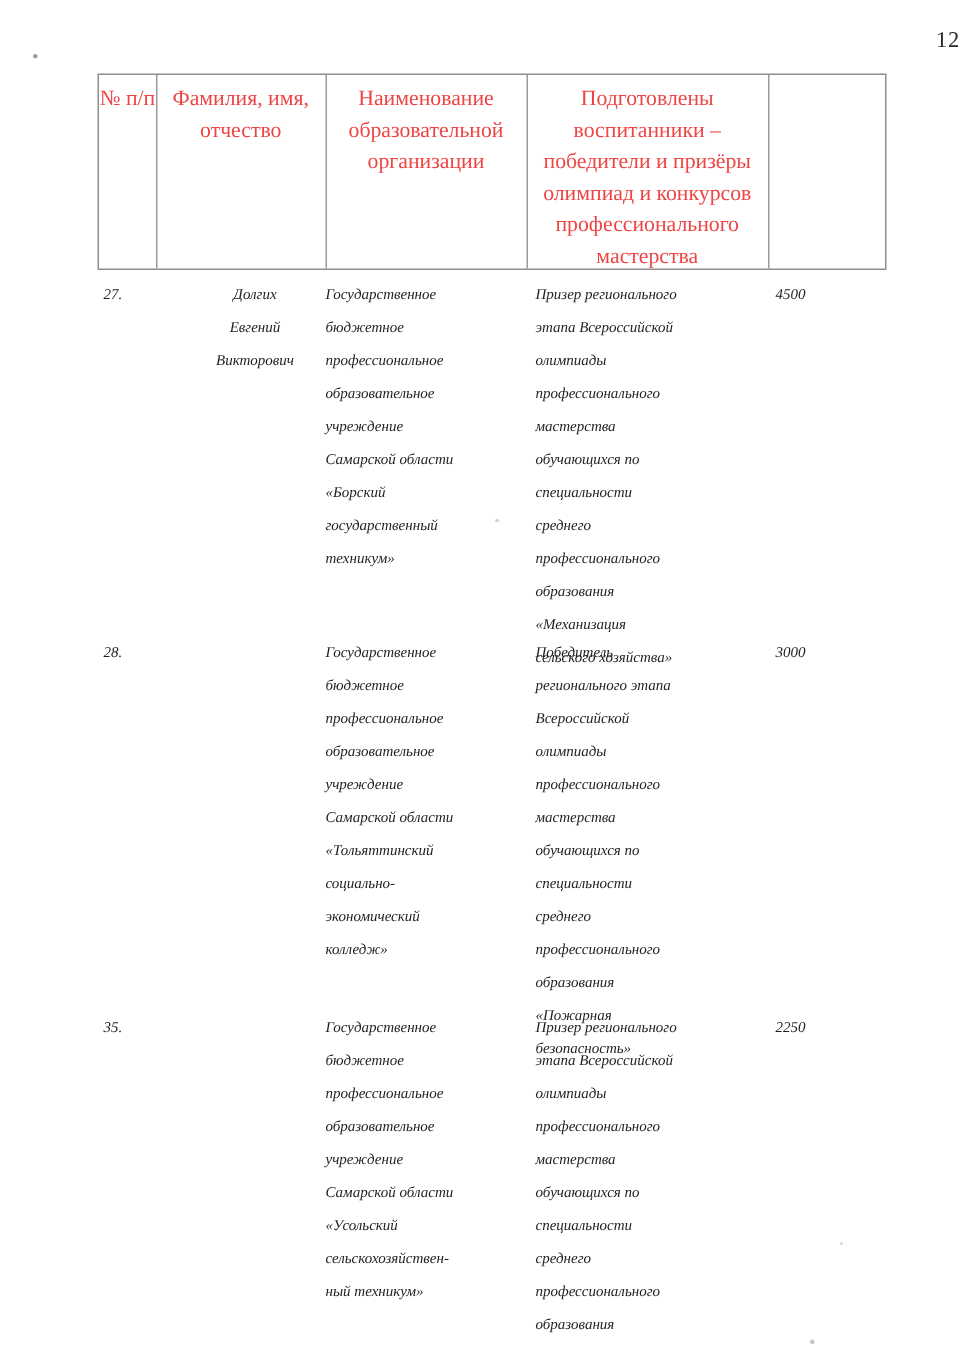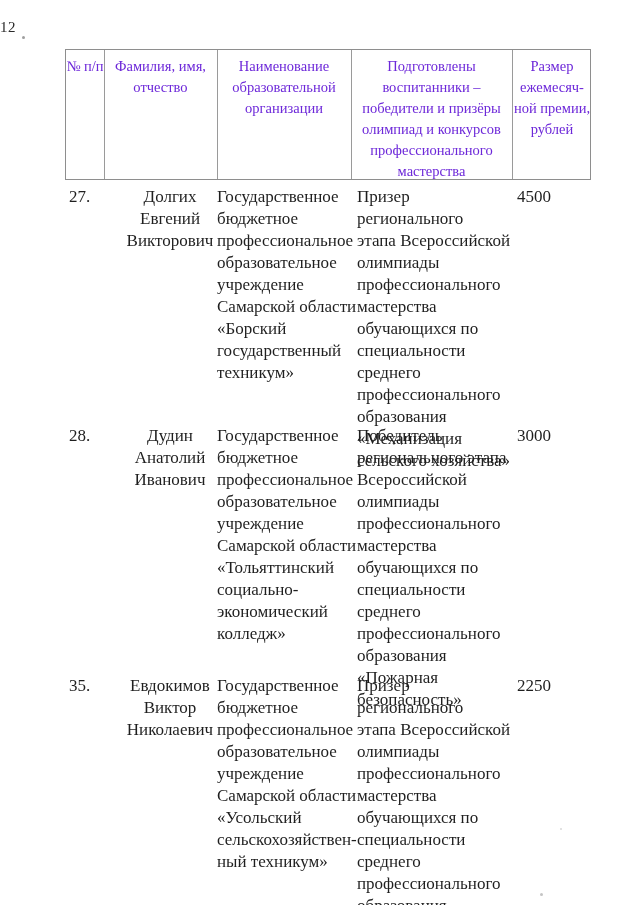--- a/index.html
+++ b/index.html
@@ -20,21 +20,21 @@
     background: #ffffff;
     overflow: hidden;
   }
 
   
   .page-number {
     position: absolute;
     top: 18px;
     left: 0;
     width: 640px;
-    text-align: left;
+    text-align: right;
     font-size: 15px;
     line-height: 18px;
     color: #2a2a2a;
     letter-spacing: 0.5px;
   }
 
   
   .speck {
     position: absolute;
     background: #7d7d7d;
@@ -71,41 +71,42 @@
   .thead .vrule.v2 { left: 151px; }
   .thead .vrule.v3 { left: 285px; }
   .thead .vrule.v4 { left: 446px; }
 
   .th {
     position: absolute;
     top: 6px;
     text-align: center;
     font-size: 14.5px;
     line-height: 21px;
-    color: #6d28d9;
+    color: #ef4444;
   }
   .th.c1 { left: 0px;   width: 38px;  }
   .th.c2 { left: 38px;  width: 113px; }
   .th.c3 { left: 151px; width: 134px; }
   .th.c4 { left: 285px; width: 161px; }
   .th.c5 { left: 446px; width: 80px;  }
 
   
   .tbody {
     position: relative;
   }
   .row {
     position: relative;
   }
   .cell {
     position: absolute;
-    font-size: 17px;
+    font-size: 10px;
     line-height: 22px;
     color: #1f1f1f;
     white-space: pre-line;
+    font-style: italic;
   }
   .cell.num    { left: 4px;   width: 40px;  text-align: left; }
   .cell.name   { left: 46px;  width: 118px; text-align: center; }
   .cell.org    { left: 152px; width: 140px; text-align: left; }
   .cell.ach    { left: 292px; width: 160px; text-align: left; }
   .cell.amount { left: 452px; width: 76px;  text-align: left; }
 </style>
 </head>
 <body>
 
@@ -132,25 +133,20 @@
 отчество</div>
       <div class="th c3">Наименование
 образовательной
 организации</div>
       <div class="th c4">Подготовлены
 воспитанники –
 победители и призёры
 олимпиад и конкурсов
 профессионального
 мастерства</div>
-      <div class="th c5">Размер
-ежемесяч-
-ной
-премии,
-рублей</div>
     </div>
 
     <div class="tbody">
 
       <div class="row" style="height:245px;top:0">
         <div class="cell num" style="top:6px">27.</div>
         <div class="cell name" style="top:6px">Долгих
 Евгений
 Викторович</div>
         <div class="cell org" style="top:6px">Государственное
@@ -172,23 +168,20 @@
 среднего
 профессионального
 образования
 «Механизация
 сельского хозяйства»</div>
         <div class="cell amount" style="top:6px">4500</div>
       </div>
 
       <div class="row" style="height:250px">
         <div class="cell num" style="top:0px">28.</div>
-        <div class="cell name" style="top:0px">Дудин
-Анатолий
-Иванович</div>
         <div class="cell org" style="top:0px">Государственное
 бюджетное
 профессиональное
 образовательное
 учреждение
 Самарской области
 «Тольяттинский
 социально-
 экономический
 колледж»</div>
@@ -203,23 +196,20 @@
 среднего
 профессионального
 образования
 «Пожарная
 безопасность»</div>
         <div class="cell amount" style="top:0px">3000</div>
       </div>
 
       <div class="row" style="height:220px">
         <div class="cell num" style="top:0px">35.</div>
-        <div class="cell name" style="top:0px">Евдокимов
-Виктор
-Николаевич</div>
         <div class="cell org" style="top:0px">Государственное
 бюджетное
 профессиональное
 образовательное
 учреждение
 Самарской области
 «Усольский
 сельскохозяйствен-
 ный техникум»</div>
         <div class="cell ach" style="top:0px">Призер регионального

